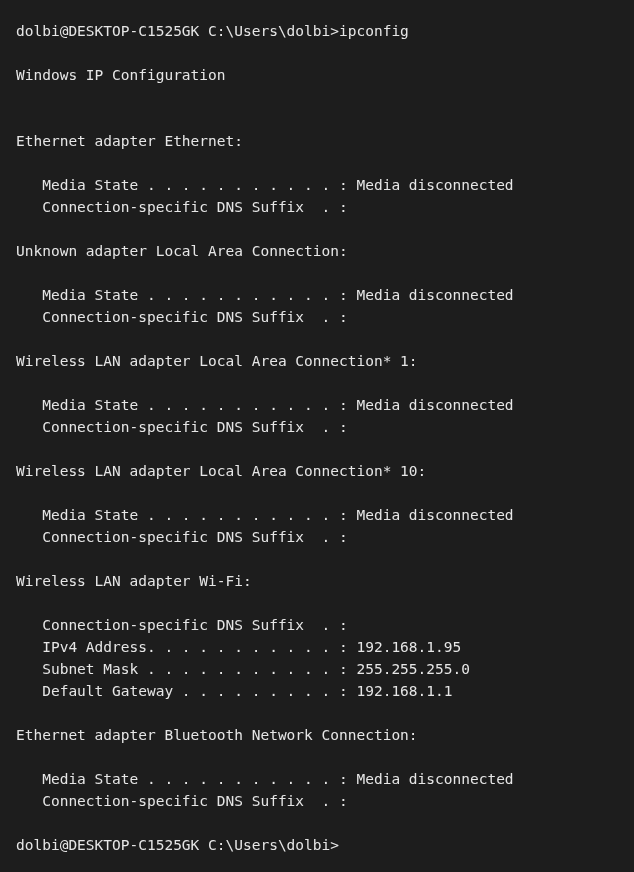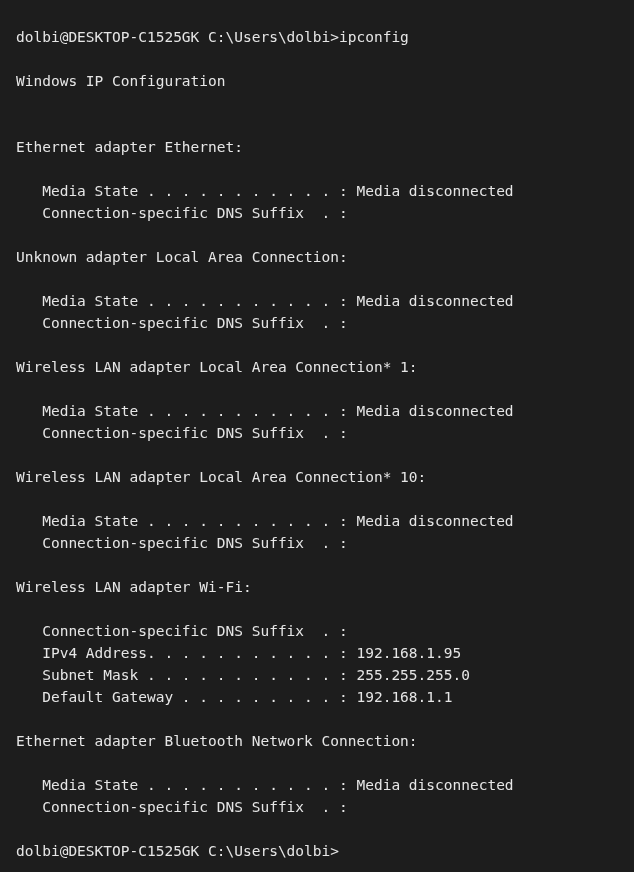--- a/index.html
+++ b/index.html
@@ -9,21 +9,21 @@
   }
   body {
     width: 634px;
     height: 872px;
     overflow: hidden;
   }
   #terminal {
     width: 634px;
     height: 872px;
     box-sizing: border-box;
-    padding: 26px 16px 0 16px;
+    padding: 20px 16px 0 16px;
     background: #1d1d1d;
     color: #e6e6e6;
     font-family: "DejaVu Sans Mono", "Liberation Mono", monospace;
     font-size: 14.5px;
     line-height: 22px;
     white-space: pre;
     letter-spacing: 0px;
   }
   .line {
     white-space: pre;

